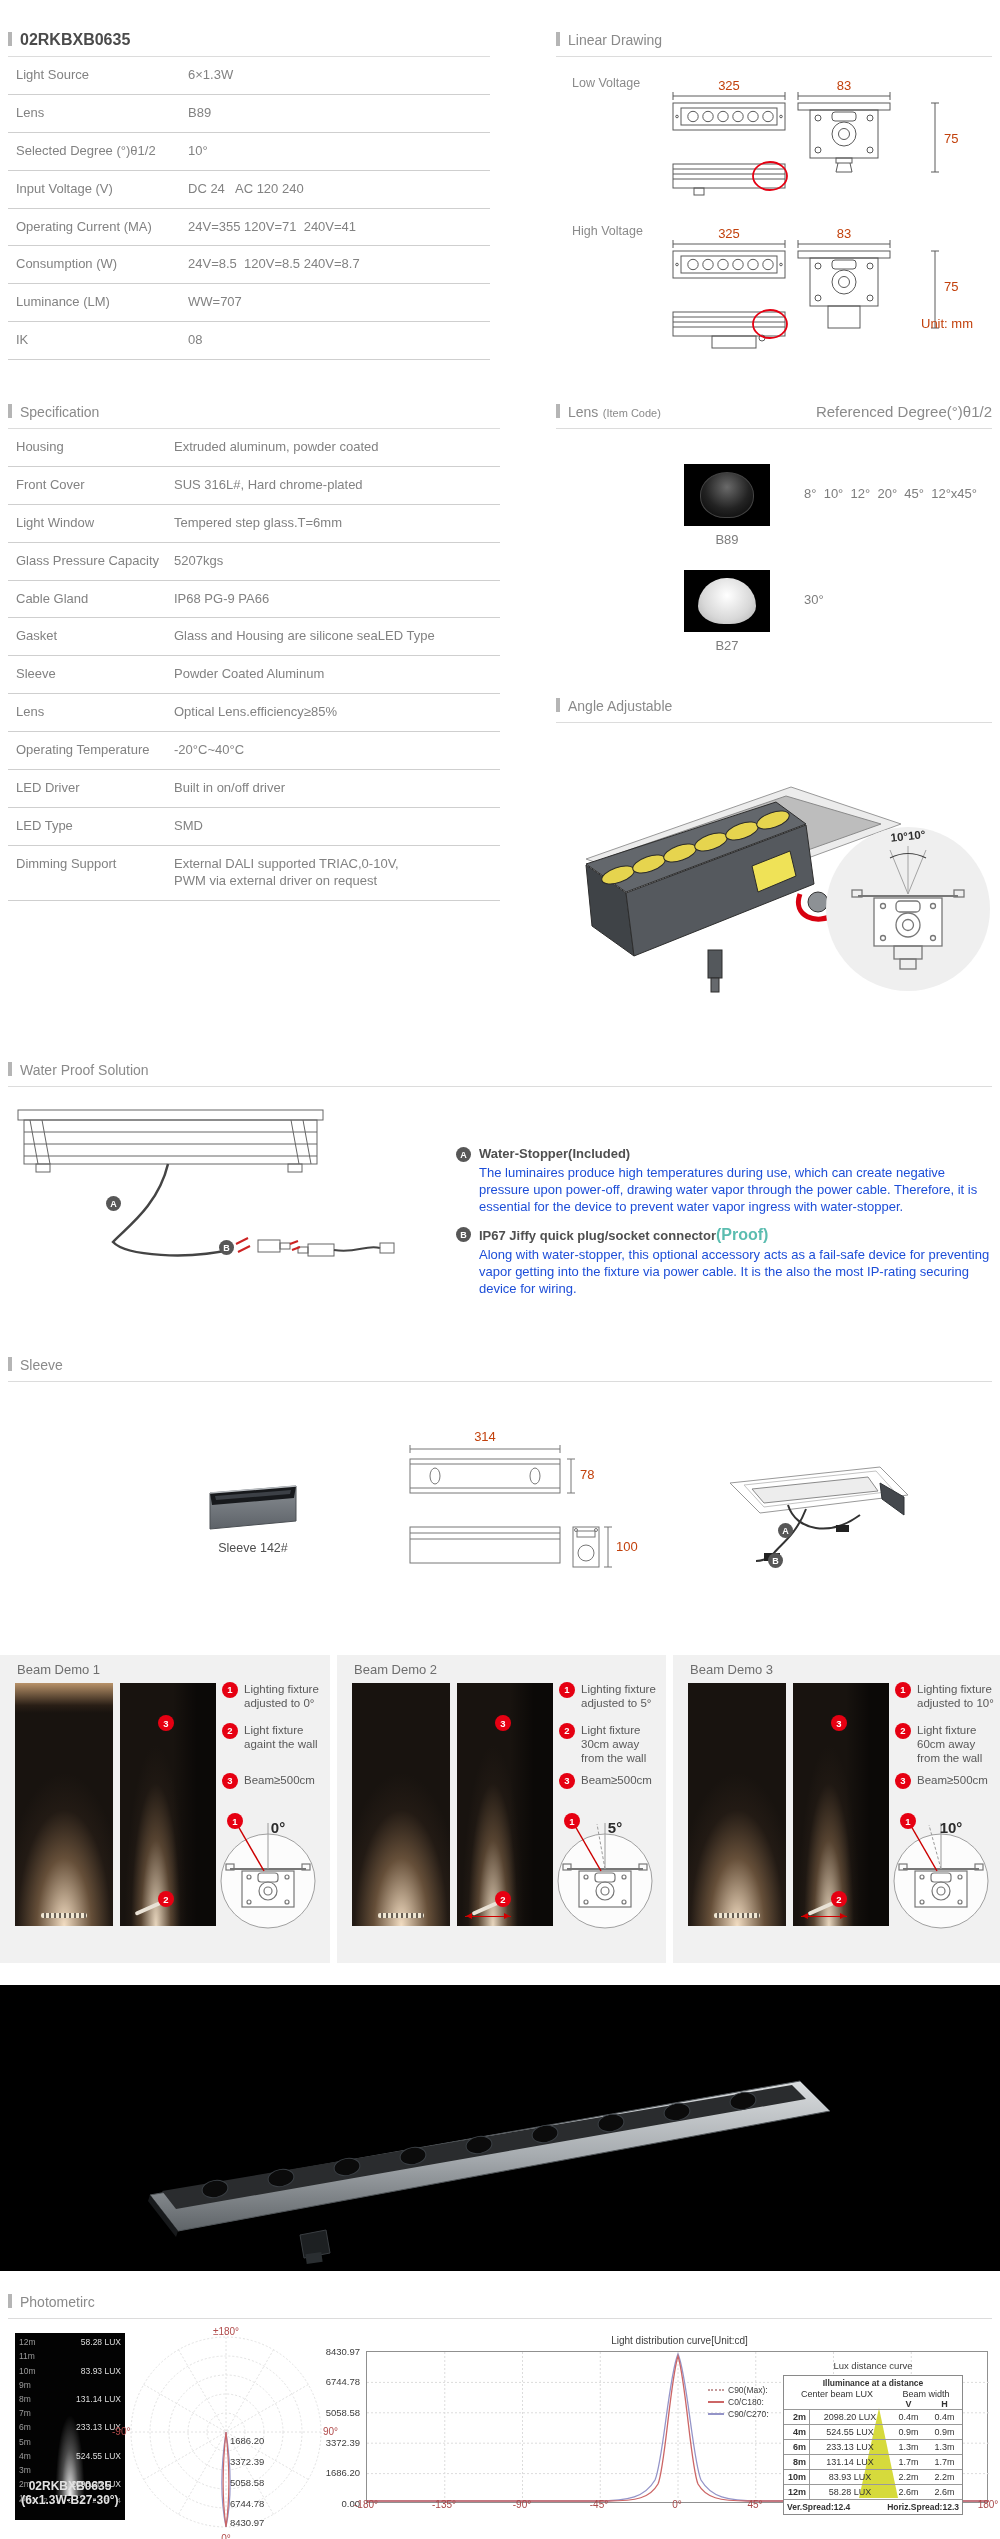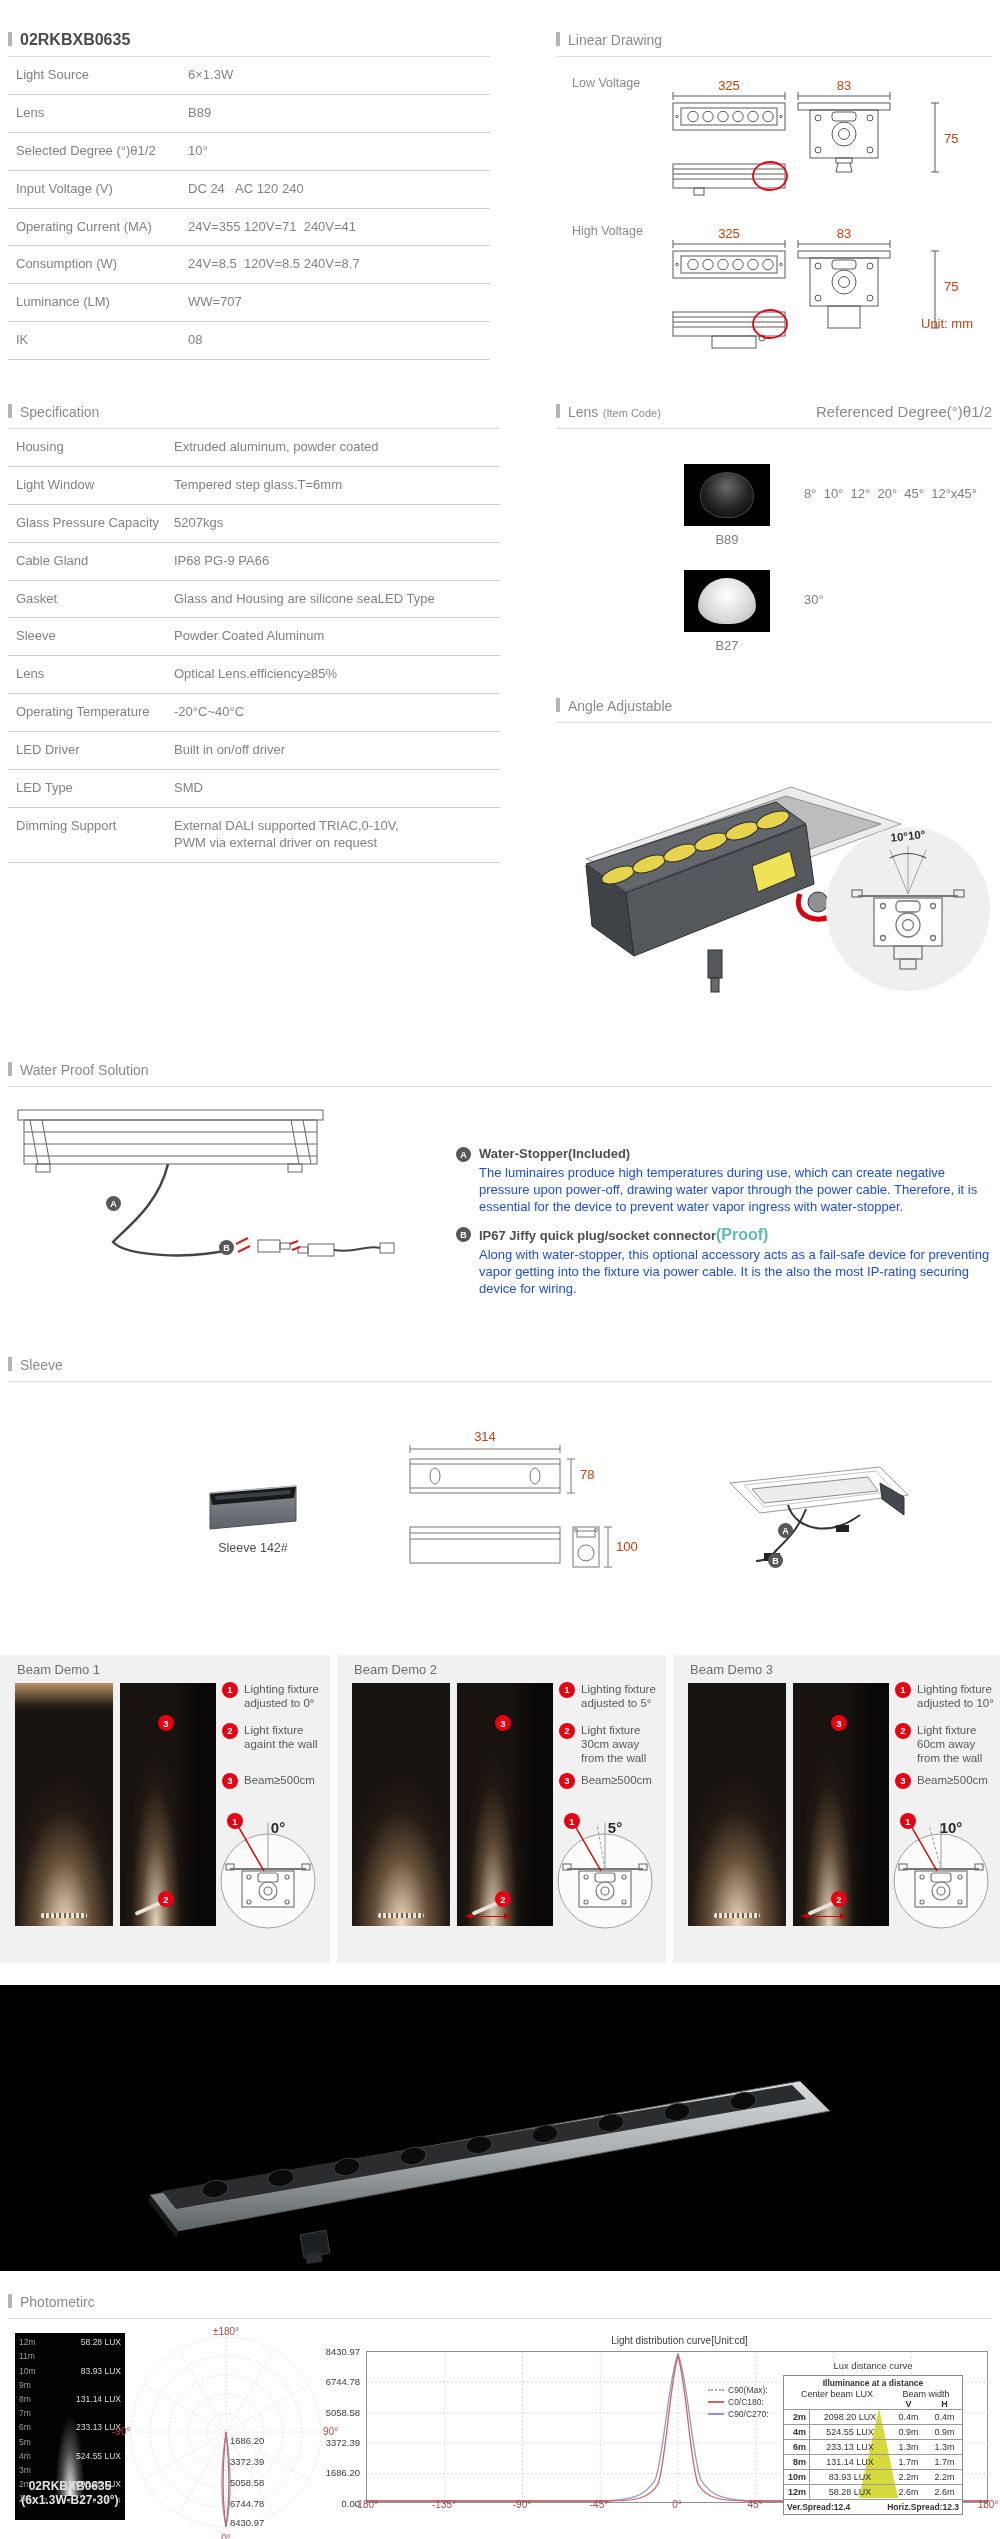--- a/index.html
+++ b/index.html
@@ -277,20 +277,24 @@
 
 <section class="spec" style="left:8px; top:400px; width:492px;">
   <div class="sec-header">
     <span class="bar"></span>
     <span class="sec-title">Specification</span>
   </div>
   <div class="rows">
     <div class="trow">
         <span class="lbl">Housing</span>
         <span class="val">Extruded aluminum, powder coated</span>
+      </div>
+    <div class="trow">
+        <span class="lbl">Front Cover</span>
+        <span class="val">SUS 316L#, Hard chrome-plated</span>
       </div>
     <div class="trow">
         <span class="lbl">Light Window</span>
         <span class="val">Tempered step glass.T=6mm</span>
       </div>
     <div class="trow">
         <span class="lbl">Glass Pressure Capacity</span>
         <span class="val">5207kgs</span>
       </div>
     <div class="trow">

